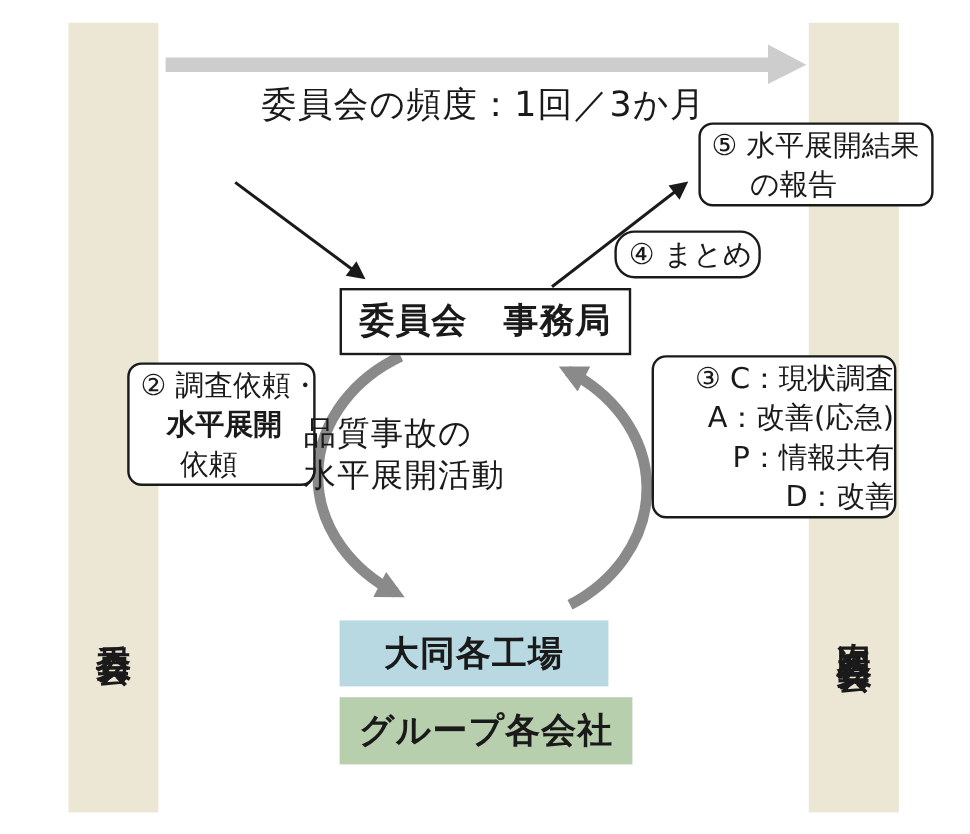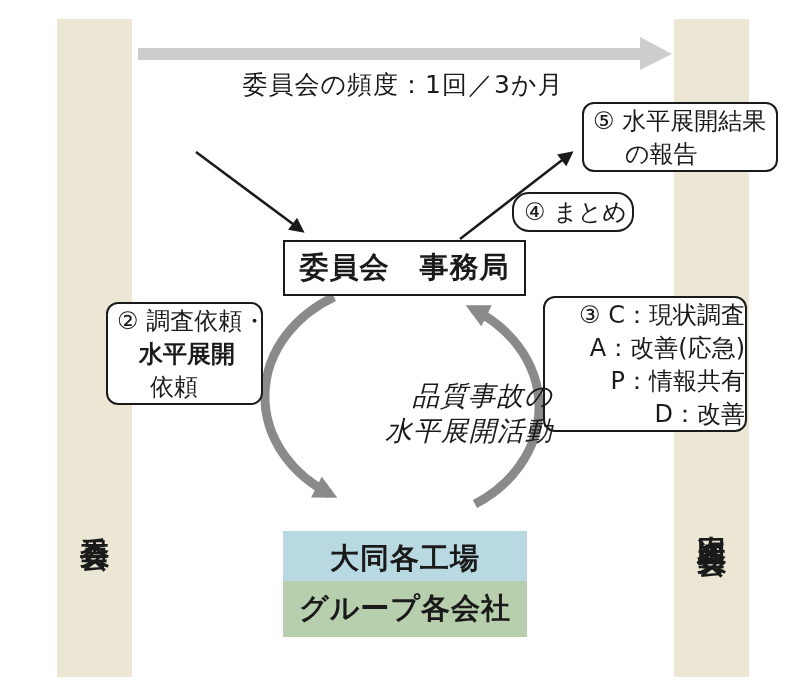--- a/index.html
+++ b/index.html
@@ -13,39 +13,39 @@
   .lane-label{
     position:absolute;display:flex;align-items:center;justify-content:center;
     writing-mode:vertical-rl;text-orientation:upright;
     font-weight:bold;font-size:29px;letter-spacing:3px;line-height:1;color:#1a1a1a;
   }
   .lane-label.left{left:57px;width:75px;top:452px;height:130px;}
   .lane-label.right{left:674px;width:75px;top:440px;height:160px;}
   .arrow-layer{position:absolute;left:0;top:0;width:808px;height:695px;}
   .freq-label{
     position:absolute;left:138px;top:68px;width:530px;text-align:center;
-    font-size:25px;letter-spacing:1px;
+    font-size:29px;letter-spacing:1px;
   }
   .callout{
     position:absolute;background:#ffffff;border:2.5px solid #1a1a1a;border-radius:12px;
     font-size:24px;line-height:33px;box-sizing:border-box;padding-top:1px;
   }
   .callout .ln{white-space:nowrap;}
   .box-rect{
     position:absolute;background:#ffffff;border:2.5px solid #1a1a1a;box-sizing:border-box;
     display:flex;align-items:center;justify-content:center;
     font-weight:bold;font-size:29px;letter-spacing:1px;
   }
   .fill-box{
     position:absolute;display:flex;align-items:center;justify-content:center;
     font-weight:bold;font-size:29px;letter-spacing:1px;color:#1a1a1a;
   }
   .cycle-label{
-    position:absolute;left:253px;top:378px;width:300px;text-align:right;
-    font-size:27px;line-height:35px;letter-spacing:1px;font-style:italic;
+    position:absolute;left:253px;top:344px;width:300px;text-align:left;
+    font-size:27px;line-height:35px;letter-spacing:1px;
   }
 </style>
 </head>
 <body>
 
 <div class="canvas">
 
   <div class="lane lane-left"></div>
   <div class="lane lane-right"></div>
   <div class="lane-label left">委員会</div>
@@ -99,21 +99,21 @@
     <div class="ln" style="padding-left:40px;">A：改善(応急)</div>
     <div class="ln" style="padding-left:33px;">P：情報共有</div>
     <div class="ln" style="padding-left:33px;">D：改善</div>
   </div>
 
   <div class="cycle-label">
     <div>品質事故の</div>
     <div>水平展開活動</div>
   </div>
 
-  <div class="fill-box" style="left:283px;top:517px;width:244px;height:55px;background:#b9d9e2;margin-top:14px;">
+  <div class="fill-box" style="left:283px;top:517px;width:224px;height:55px;background:#b9d9e2;">
     <span>大同各工場</span>
   </div>
 
   <div class="fill-box" style="left:283px;top:581px;width:244px;height:56px;background:#b8cfad;">
     <span>グループ各会社</span>
   </div>
 
 </div>
 
 </body></html>

